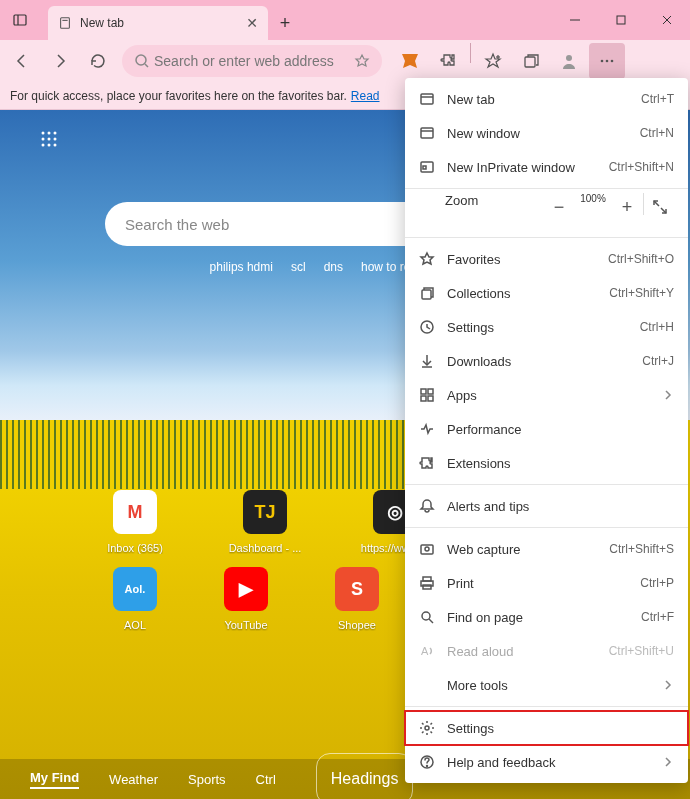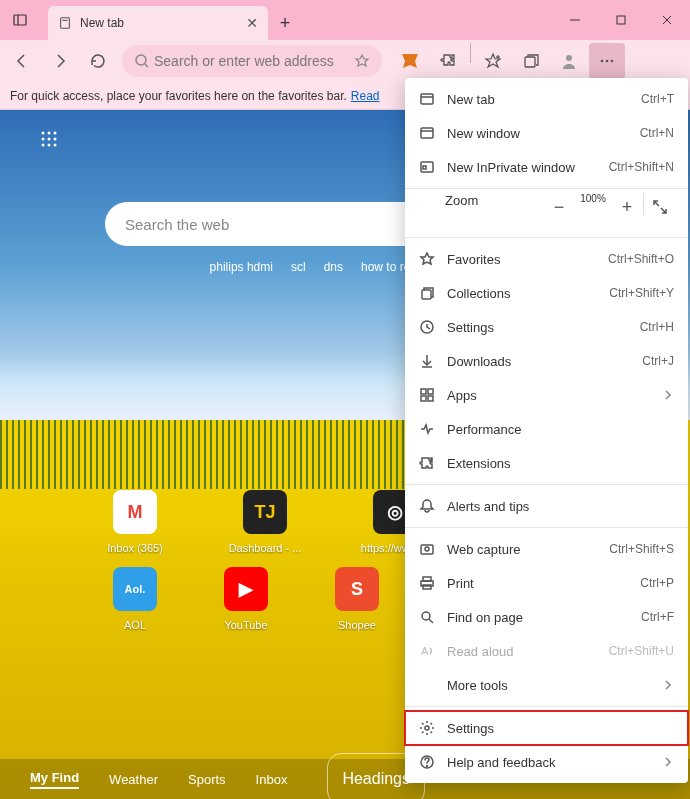--- a/index.html
+++ b/index.html
@@ -234,21 +234,21 @@
       </div>
       <div class="tile">
         <div class="tile-icon" style="background:#ee4d2d;color:#fff;font-size:18px">S</div>
         <div class="tile-label">Shopee</div>
       </div>
     </div>
   <div class="bottom-nav">
     <span class="active">My Find</span>
     <span>Weather</span>
     <span>Sports</span>
-    <span>Inbox</span>
+    <span>Ctrl</span>
     <span class="headings-btn">Headings</span>
   </div>
 </div>
 
 <div class="menu" id="menu">
     <div class="menu-item">
       <span class="menu-icon">
         <svg width="16" height="16" viewBox="0 0 16 16">
           <rect x="2" y="3" width="12" height="10" rx="1"></rect>
           <line x1="2" y1="6" x2="14" y2="6"></line>

